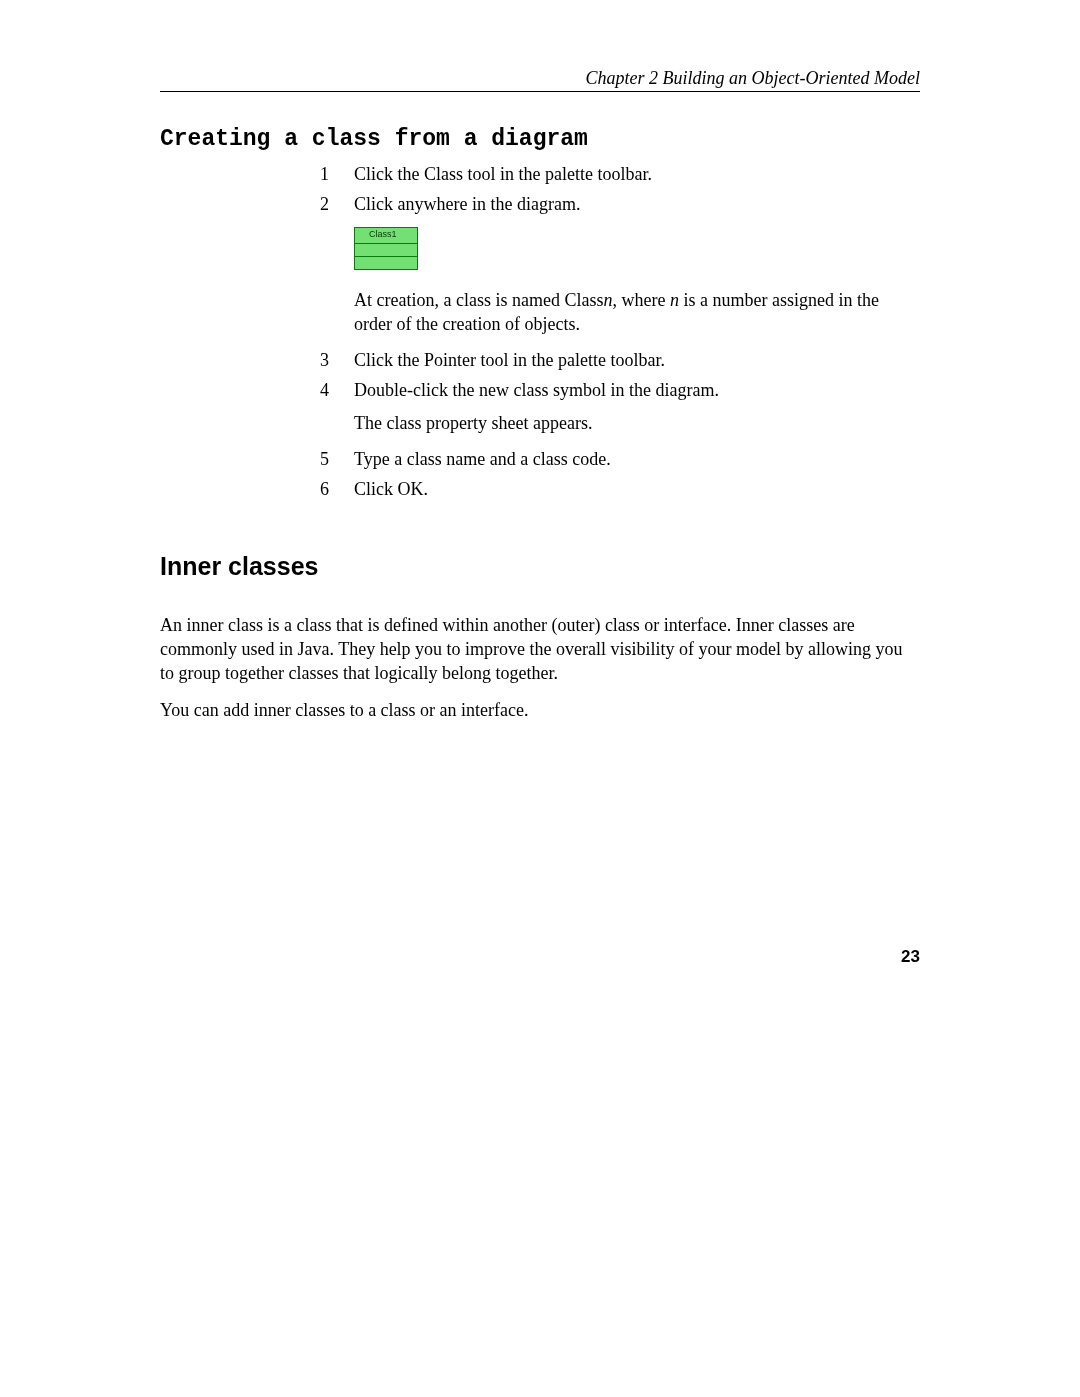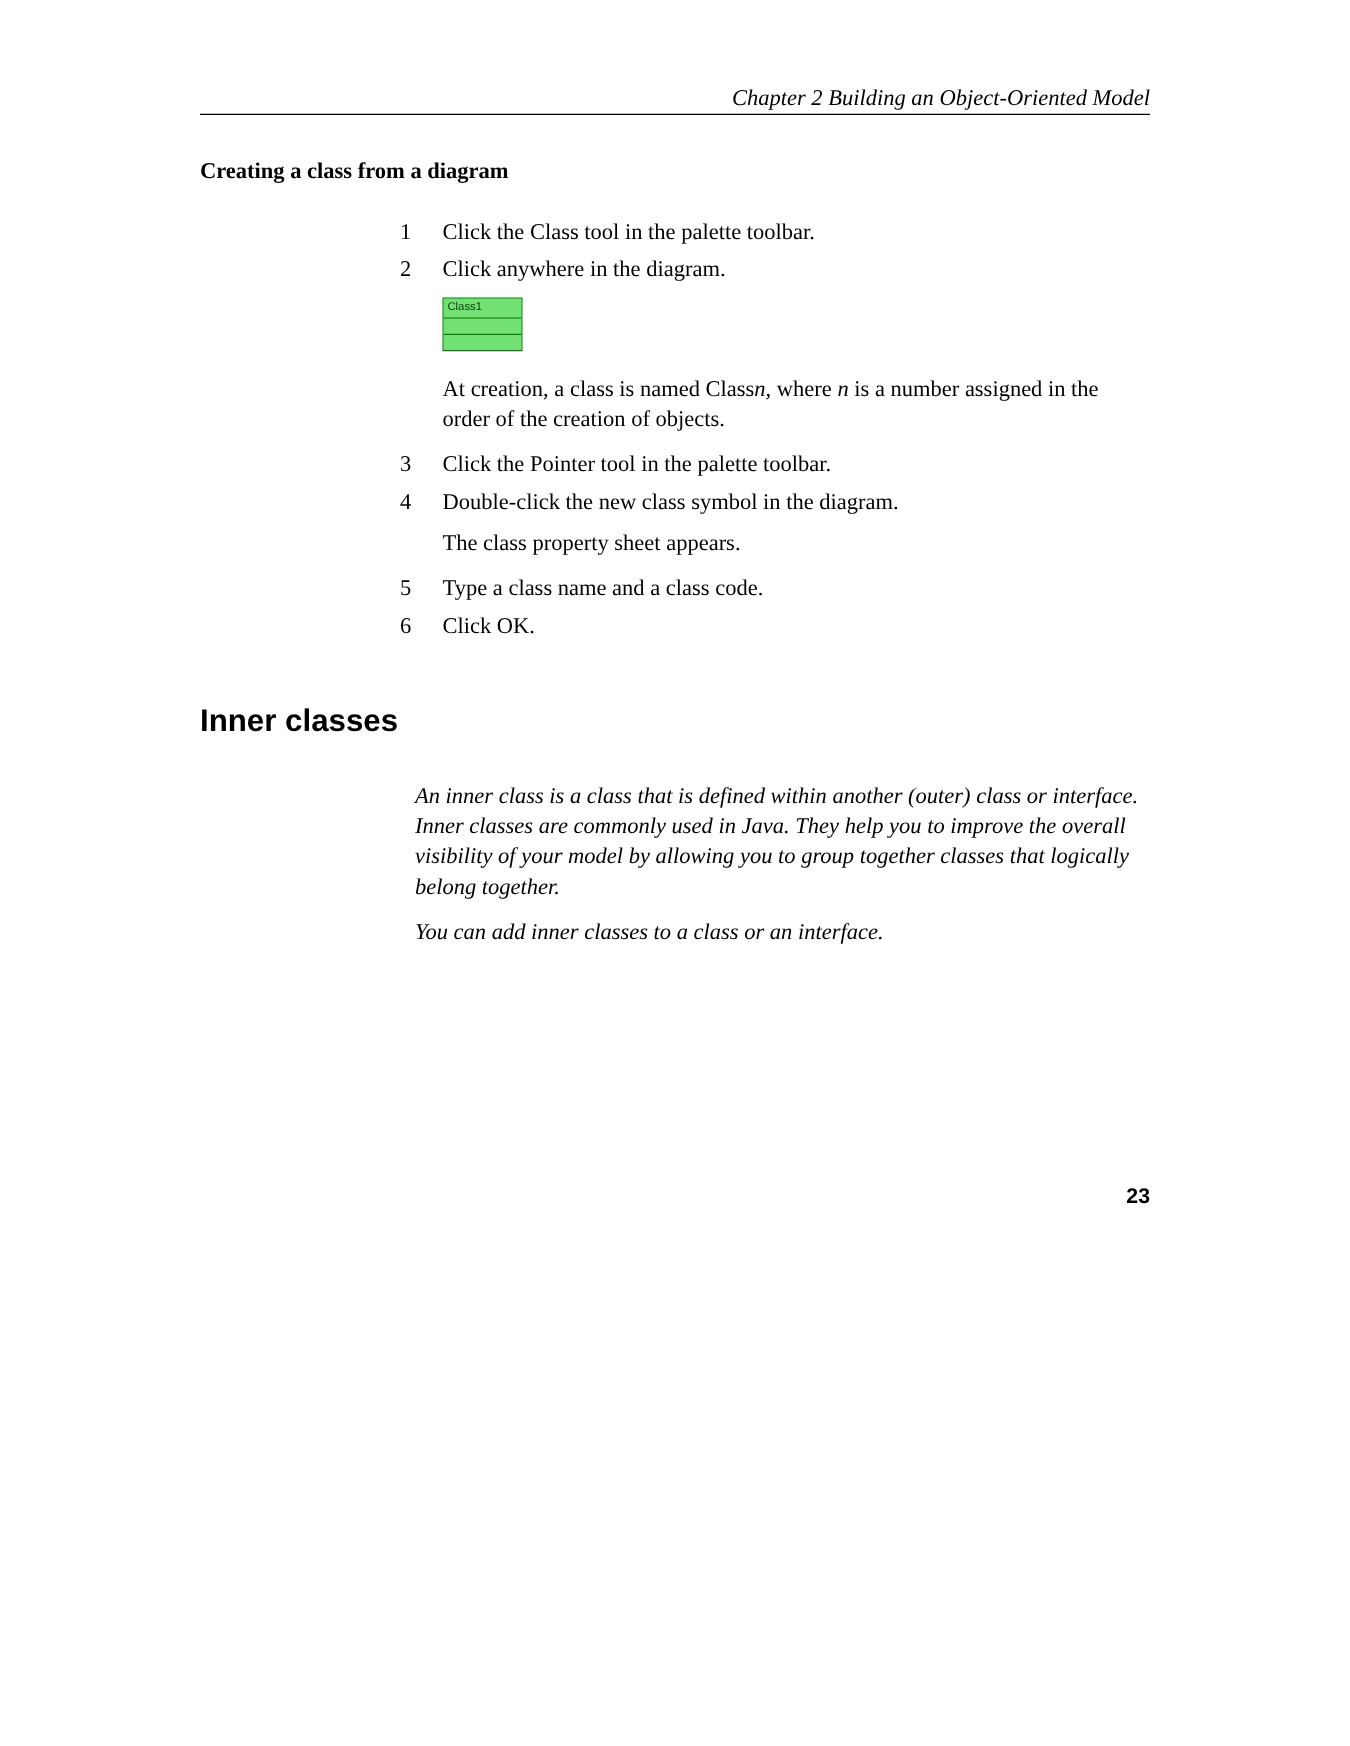--- a/index.html
+++ b/index.html
@@ -23,24 +23,24 @@
     padding-bottom: 2px;
     margin-bottom: 34px;
   }
   .header-text {
     font-style: italic;
     font-size: 18px;
     text-align: right;
     font-family: "Times New Roman", Times, serif;
   }
   .section-heading {
-    font-family: Liberation Serif, serif;
-    font-weight: bold;
-    font-size: 18px;
-    margin-bottom: 26px;
+    font-family: Liberation Mono, monospace;
+    font-weight: bold;
+    font-size: 23px;
+    margin-bottom: 10px;
   }
   .proc-block {
     margin-left: 160px;
   }
   .proc-title-row {
     display: flex;
     align-items: flex-start;
     margin-bottom: 10px;
   }
   .diamond-icon {
@@ -91,38 +91,36 @@
   }
   .class-symbol .row {
     background: #72e072;
     height: 12px;
     border-bottom: 1.5px solid #0a7a0a;
   }
   .class-symbol .row.head {
     height: 16px;
     font-family: Arial, Helvetica, sans-serif;
     font-size: 9px;
-    padding-left: 3px;
+    padding-left: 14px;
     padding-top: 1px;
     color: #083a08;
     box-sizing: border-box;
   }
   .class-symbol .row:last-child {
     border-bottom: none;
   }
   .h2-heading {
     font-family: Arial, Helvetica, sans-serif;
     font-weight: bold;
     font-size: 25px;
     margin-top: 50px;
     margin-bottom: 32px;
   }
   .body-block {
-    margin-left: 172px;
-    font-style: italic;
   }
   .body-para {
     font-size: 18px;
     line-height: 1.35;
     margin-bottom: 12px;
   }
   .page-number {
     position: absolute;
     right: 160px;
     bottom: 430px;

